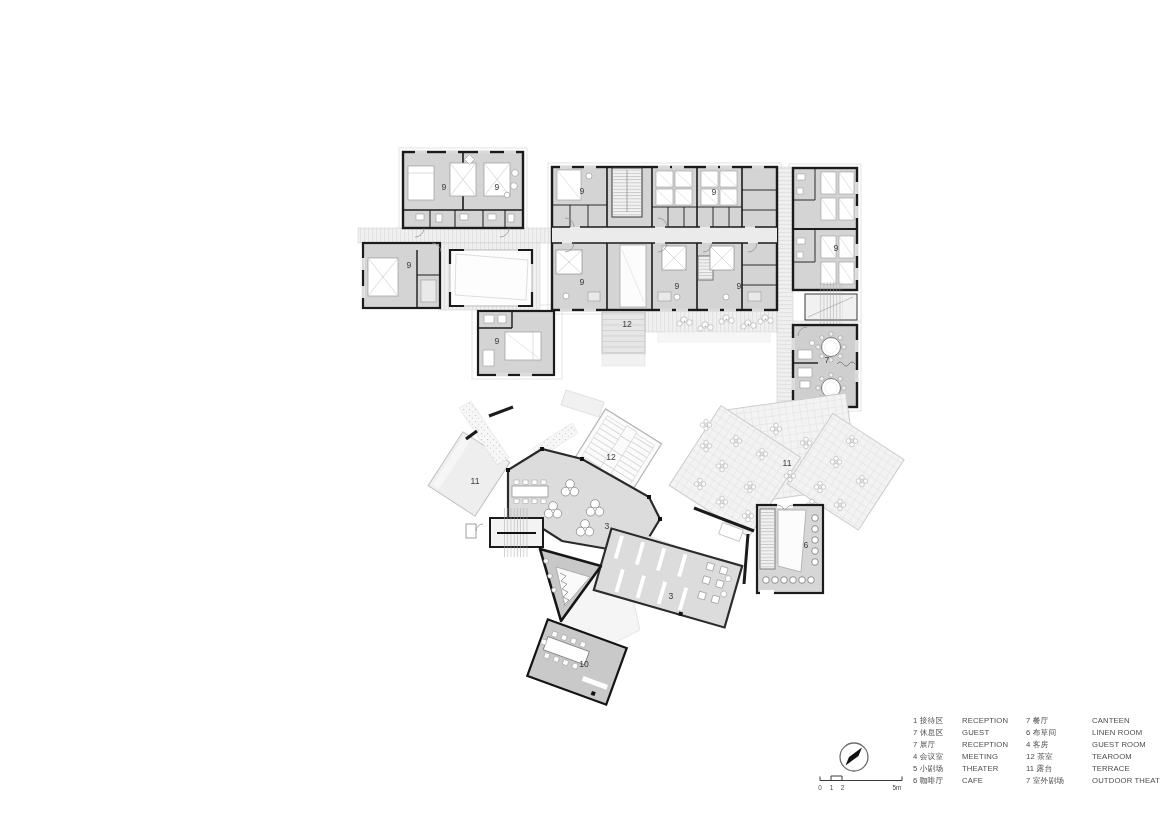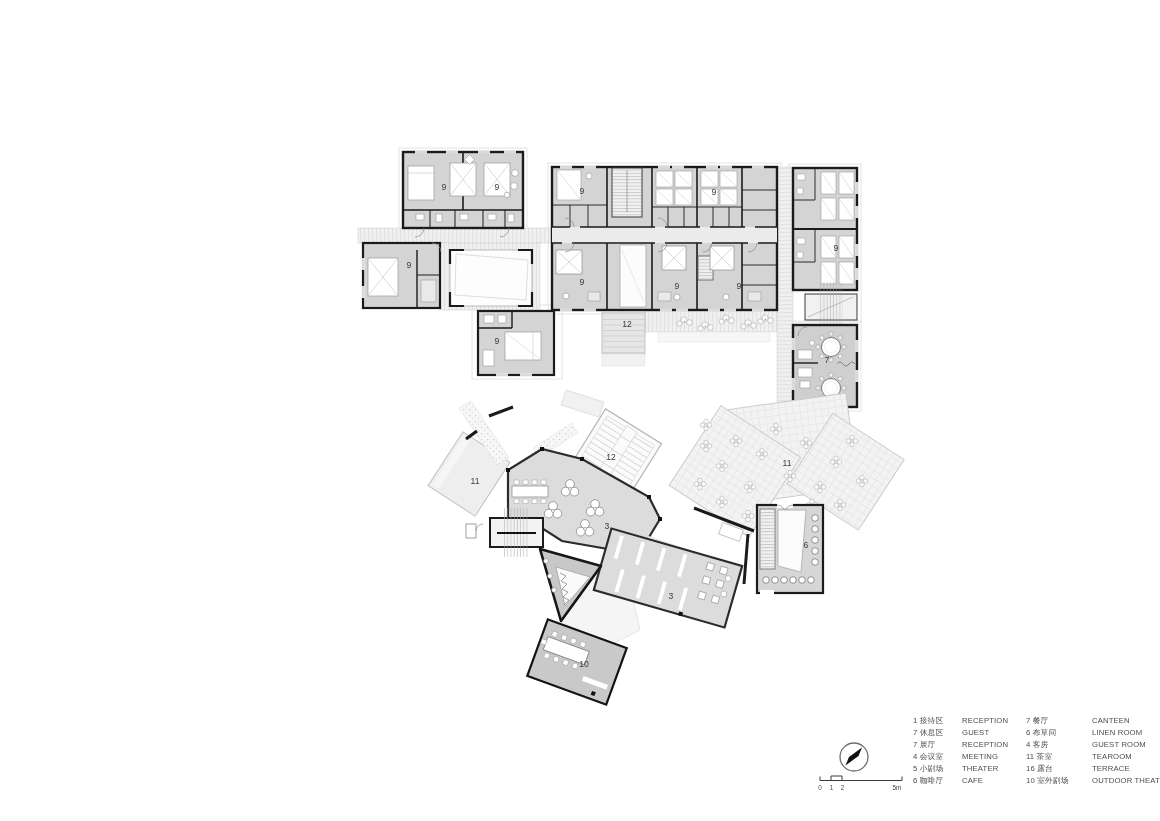--- a/index.html
+++ b/index.html
@@ -578,25 +578,25 @@
       <div>7 休息区</div>
       <div>GUEST</div>
       <div>6 布草间</div>
       <div>LINEN ROOM</div>
       <div>7 展厅</div>
       <div>RECEPTION</div>
       <div>4 客房</div>
       <div>GUEST ROOM</div>
       <div>4 会议室</div>
       <div>MEETING</div>
-      <div>11 茶室</div>
+      <div>12 茶室</div>
       <div>TEAROOM</div>
       <div>5 小剧场</div>
       <div>THEATER</div>
-      <div>16 露台</div>
+      <div>11 露台</div>
       <div>TERRACE</div>
       <div>6 咖啡厅</div>
       <div>CAFE</div>
-      <div>10 室外剧场</div>
+      <div>7 室外剧场</div>
       <div>OUTDOOR THEATER</div>
     </div>
 
 </div>
 
 </body></html>

